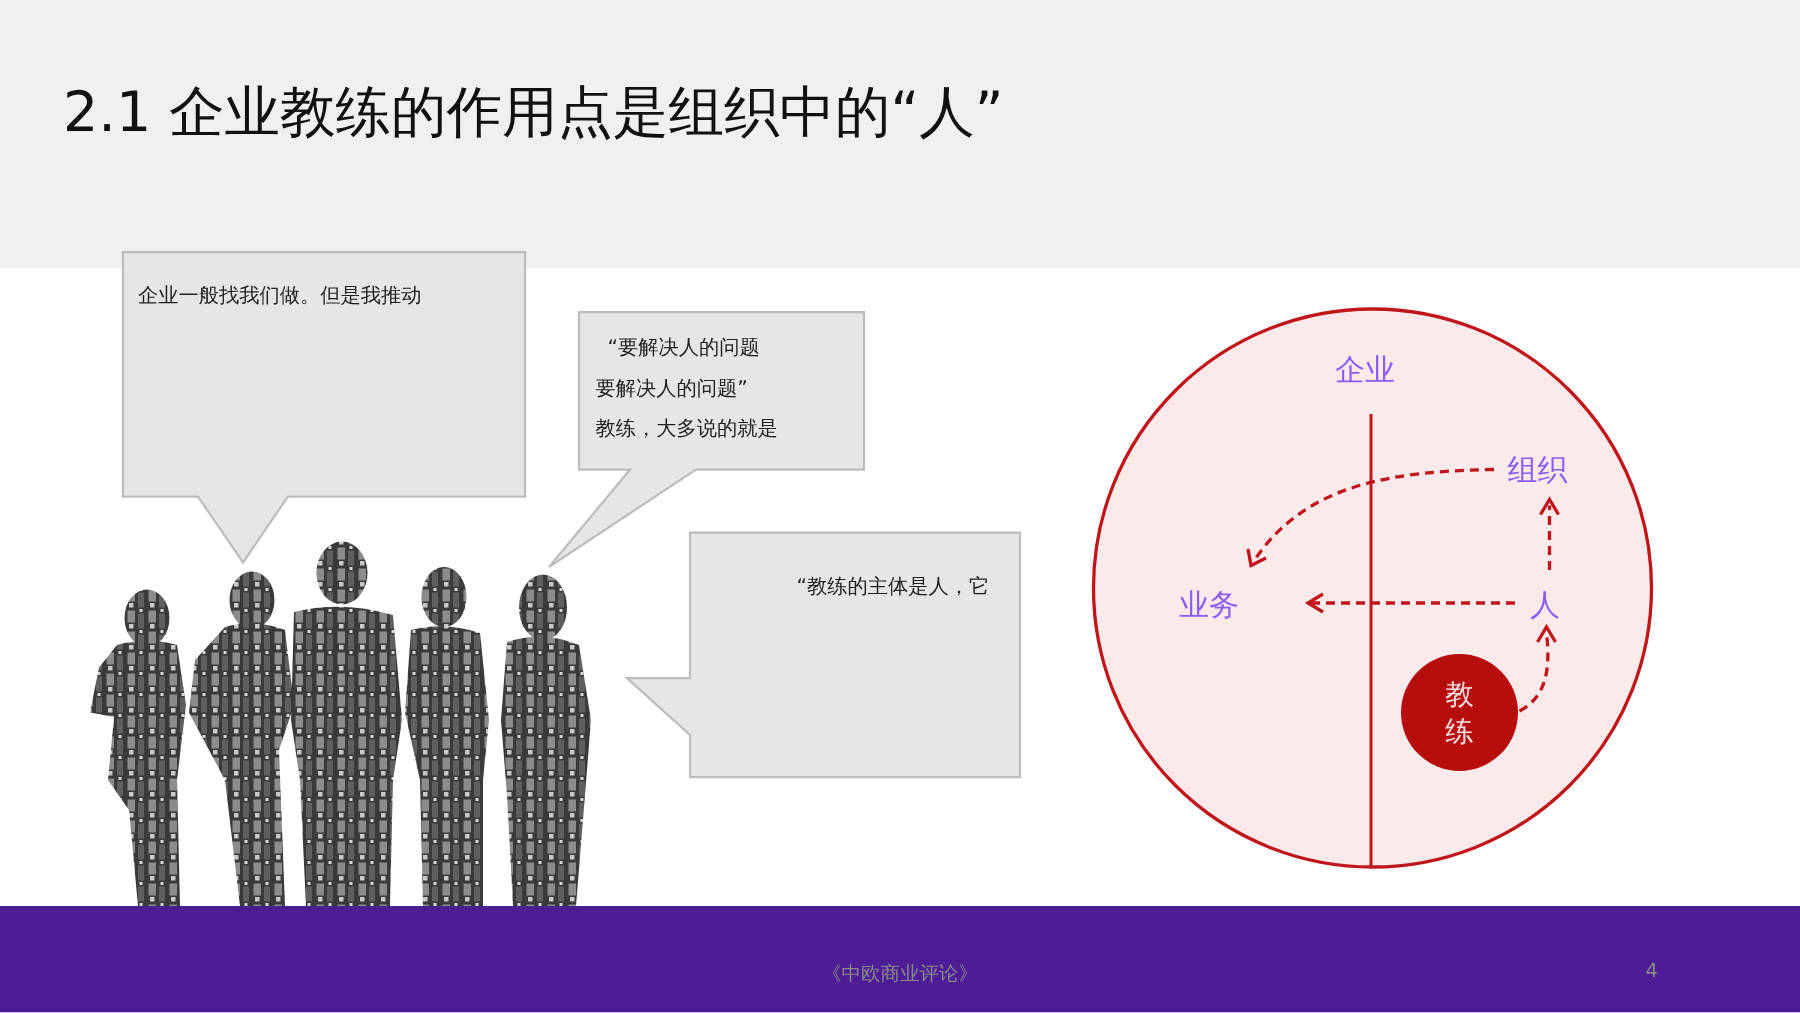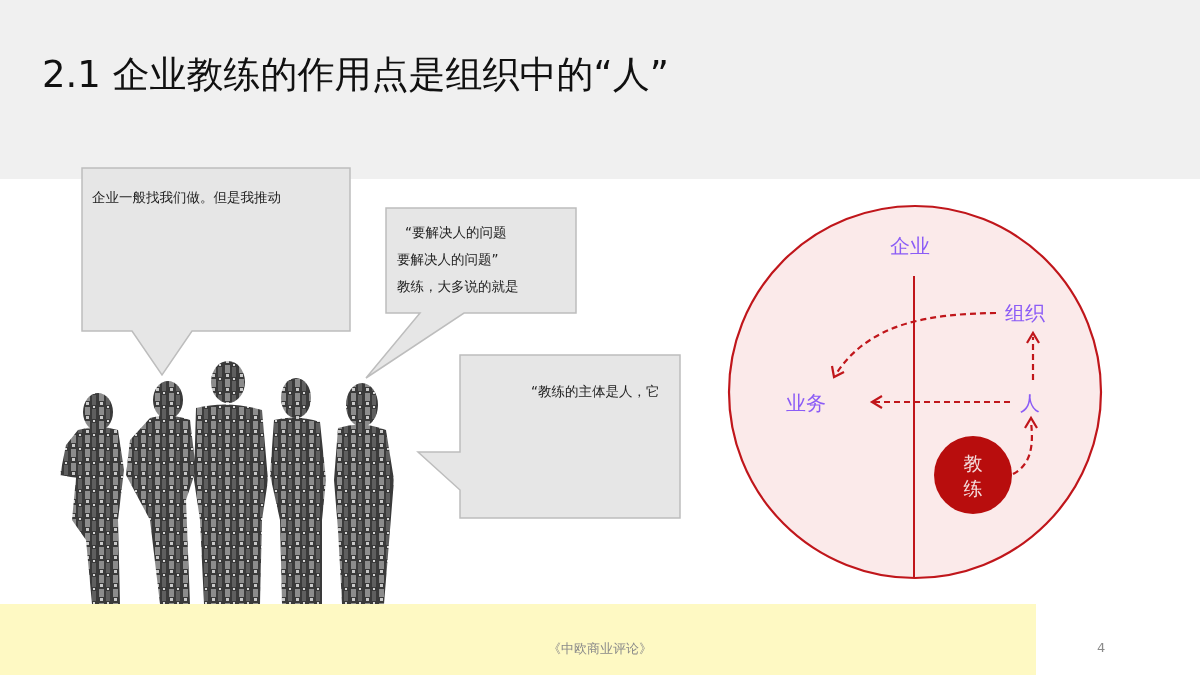--- a/index.html
+++ b/index.html
@@ -1,20 +1,20 @@
 <!DOCTYPE html>
 <html><head>
 <meta charset="utf-8">
 <style>
   html, body { margin:0; padding:0; }
   body { width:1200px; height:675px; position:relative; background:#ffffff; overflow:hidden;
          font-family:"DejaVu Sans","Liberation Sans",sans-serif; }
   .header { position:absolute; left:0; top:0; width:1200px; height:179px; background:#f0f0f0; }
   .title { position:absolute; left:42px; top:50px; font-size:37px; color:#111; letter-spacing:0px; white-space:nowrap; }
-  .footer { position:absolute; left:0; top:604px; width:1036px; height:71px; background:#fef9c3; }
+  .footer { position:absolute; left:0; top:604px; width:1200px; height:71px; background:#4c1d95; }
   .footer-center { position:absolute; left:0; width:1200px; top:36px; text-align:center; font-size:13px; color:#8a8a8a; }
   .page-num { position:absolute; left:1097px; top:36px; font-size:13px; color:#8a8a8a; }
   .bubble-text { position:absolute; font-size:13.5px; line-height:27px; color:#222; }
   svg { position:absolute; left:0; top:0; }
   .diagram-label { position:absolute; font-size:20px; color:#8b5cf6; white-space:nowrap; }
   .coach-label { position:absolute; font-size:19px; color:#f4dede; line-height:25px; text-align:center; width:40px; }
 </style>
 </head>
 <body>
 

